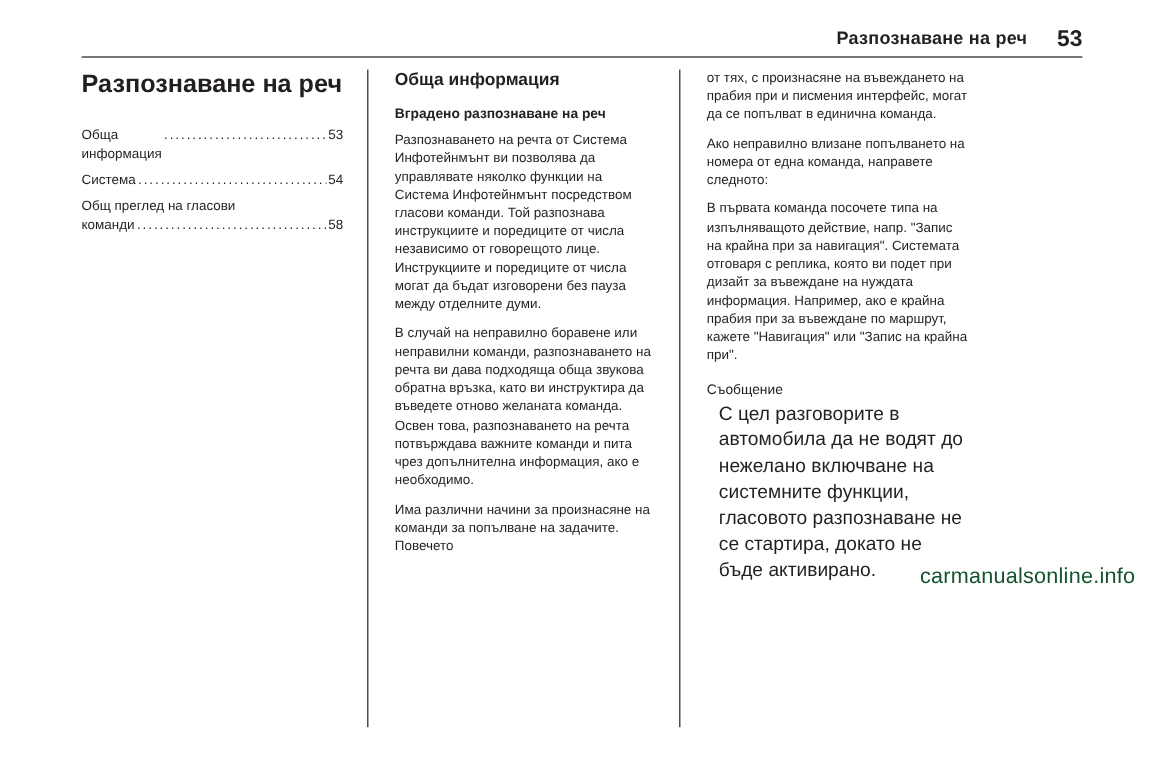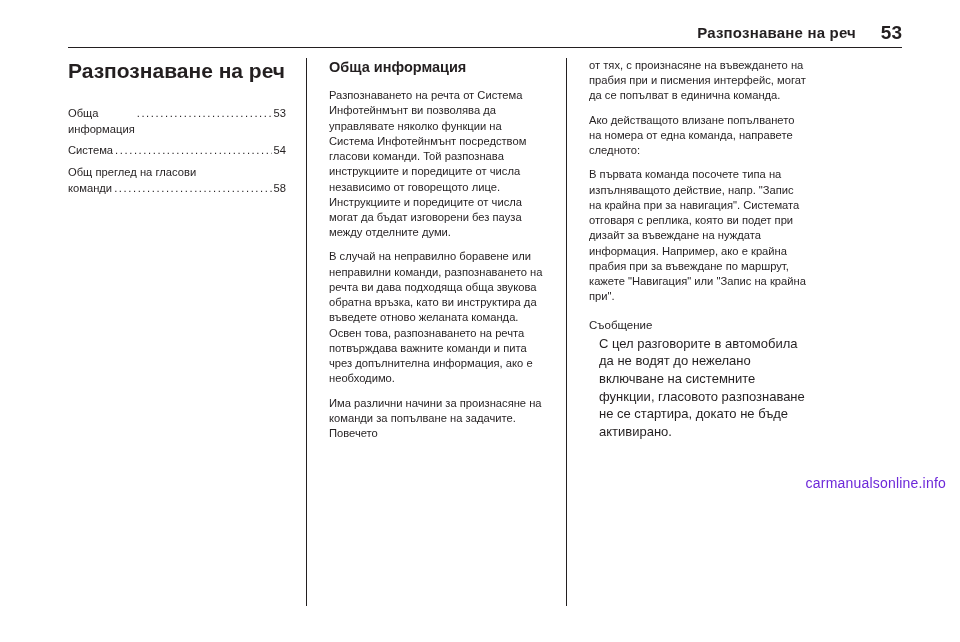--- a/index.html
+++ b/index.html
@@ -139,33 +139,33 @@
   
   .note {
     margin-top: 14px;
   }
   .note h3 {
     font-size: 11.5px;
     font-weight: normal;
     margin: 0 0 4px 0;
   }
   .note p {
-    font-size: 13px;
+    font-size: 16px;
     line-height: 1.36;
     margin: 0 0 8px 0;
     padding-left: 10px;
   }
 
   
   .watermark {
     position: absolute;
     right: 14px;
     bottom: 6px;
-    font-size: 14px;
-    color: #6d28d9;
+    font-size: 18px;
+    color: #14532d;
     letter-spacing: 0.2px;
     font-family: "Liberation Sans", sans-serif;
   }
 </style>
 </head>
 <body>
 
 <div class="page">
 
   <div class="header">
@@ -204,28 +204,29 @@
             <span class="toc-dots">................................................................</span>
             <span class="toc-page">58</span>
           </div>
         </div>
 
       </div>
     </div>
 
     <div class="col sep">
       <h2 class="section">Обща информация</h2>
+      <h3 class="sub">Вградено разпознаване на реч</h3>
       <p class="body">Разпознаването на речта от Система Инфотейнмънт ви позволява да управлявате няколко функции на Система Инфотейнмънт посредством гласови команди. Той разпознава инструкциите и поредиците от числа независимо от говорещото лице. Инструкциите и поредиците от числа могат да бъдат изговорени без пауза между отделните думи.</p>
       <p class="body">В случай на неправилно боравене или неправилни команди, разпознаването на речта ви дава подходяща обща звукова обратна връзка, като ви инструктира да въведете отново желаната команда. Освен това, разпознаването на речта потвърждава важните команди и пита чрез допълнителна информация, ако е необходимо.</p>
       <p class="body">Има различни начини за произнасяне на команди за попълване на задачите. Повечето</p>
     </div>
 
     <div class="col sep">
       <p class="body">от тях, с произнасяне на въвеждането на прабия при и писмения интерфейс, могат да се попълват в единична команда.</p>
-      <p class="body">Ако действащото влизане попълването на номера от една команда, направете следното:</p>
+      <p class="body">Ако неправилно влизане попълването на номера от една команда, направете следното:</p>
       <p class="body">В първата команда посочете типа на изпълняващото действие, напр. "Запис на крайна при за навигация". Системата отговаря с реплика, която ви подет при дизайт за въвеждане на нуждата информация. Например, ако е крайна прабия при за въвеждане по маршрут, кажете "Навигация" или "Запис на крайна при".</p>
 
       <div class="note">
         <h3>Съобщение</h3>
         <p>С цел разговорите в автомобила да не водят до нежелано включване на системните функции, гласовото разпознаване не се стартира, докато не бъде активирано.</p>
       </div>
     </div>
 
   </div>
 

